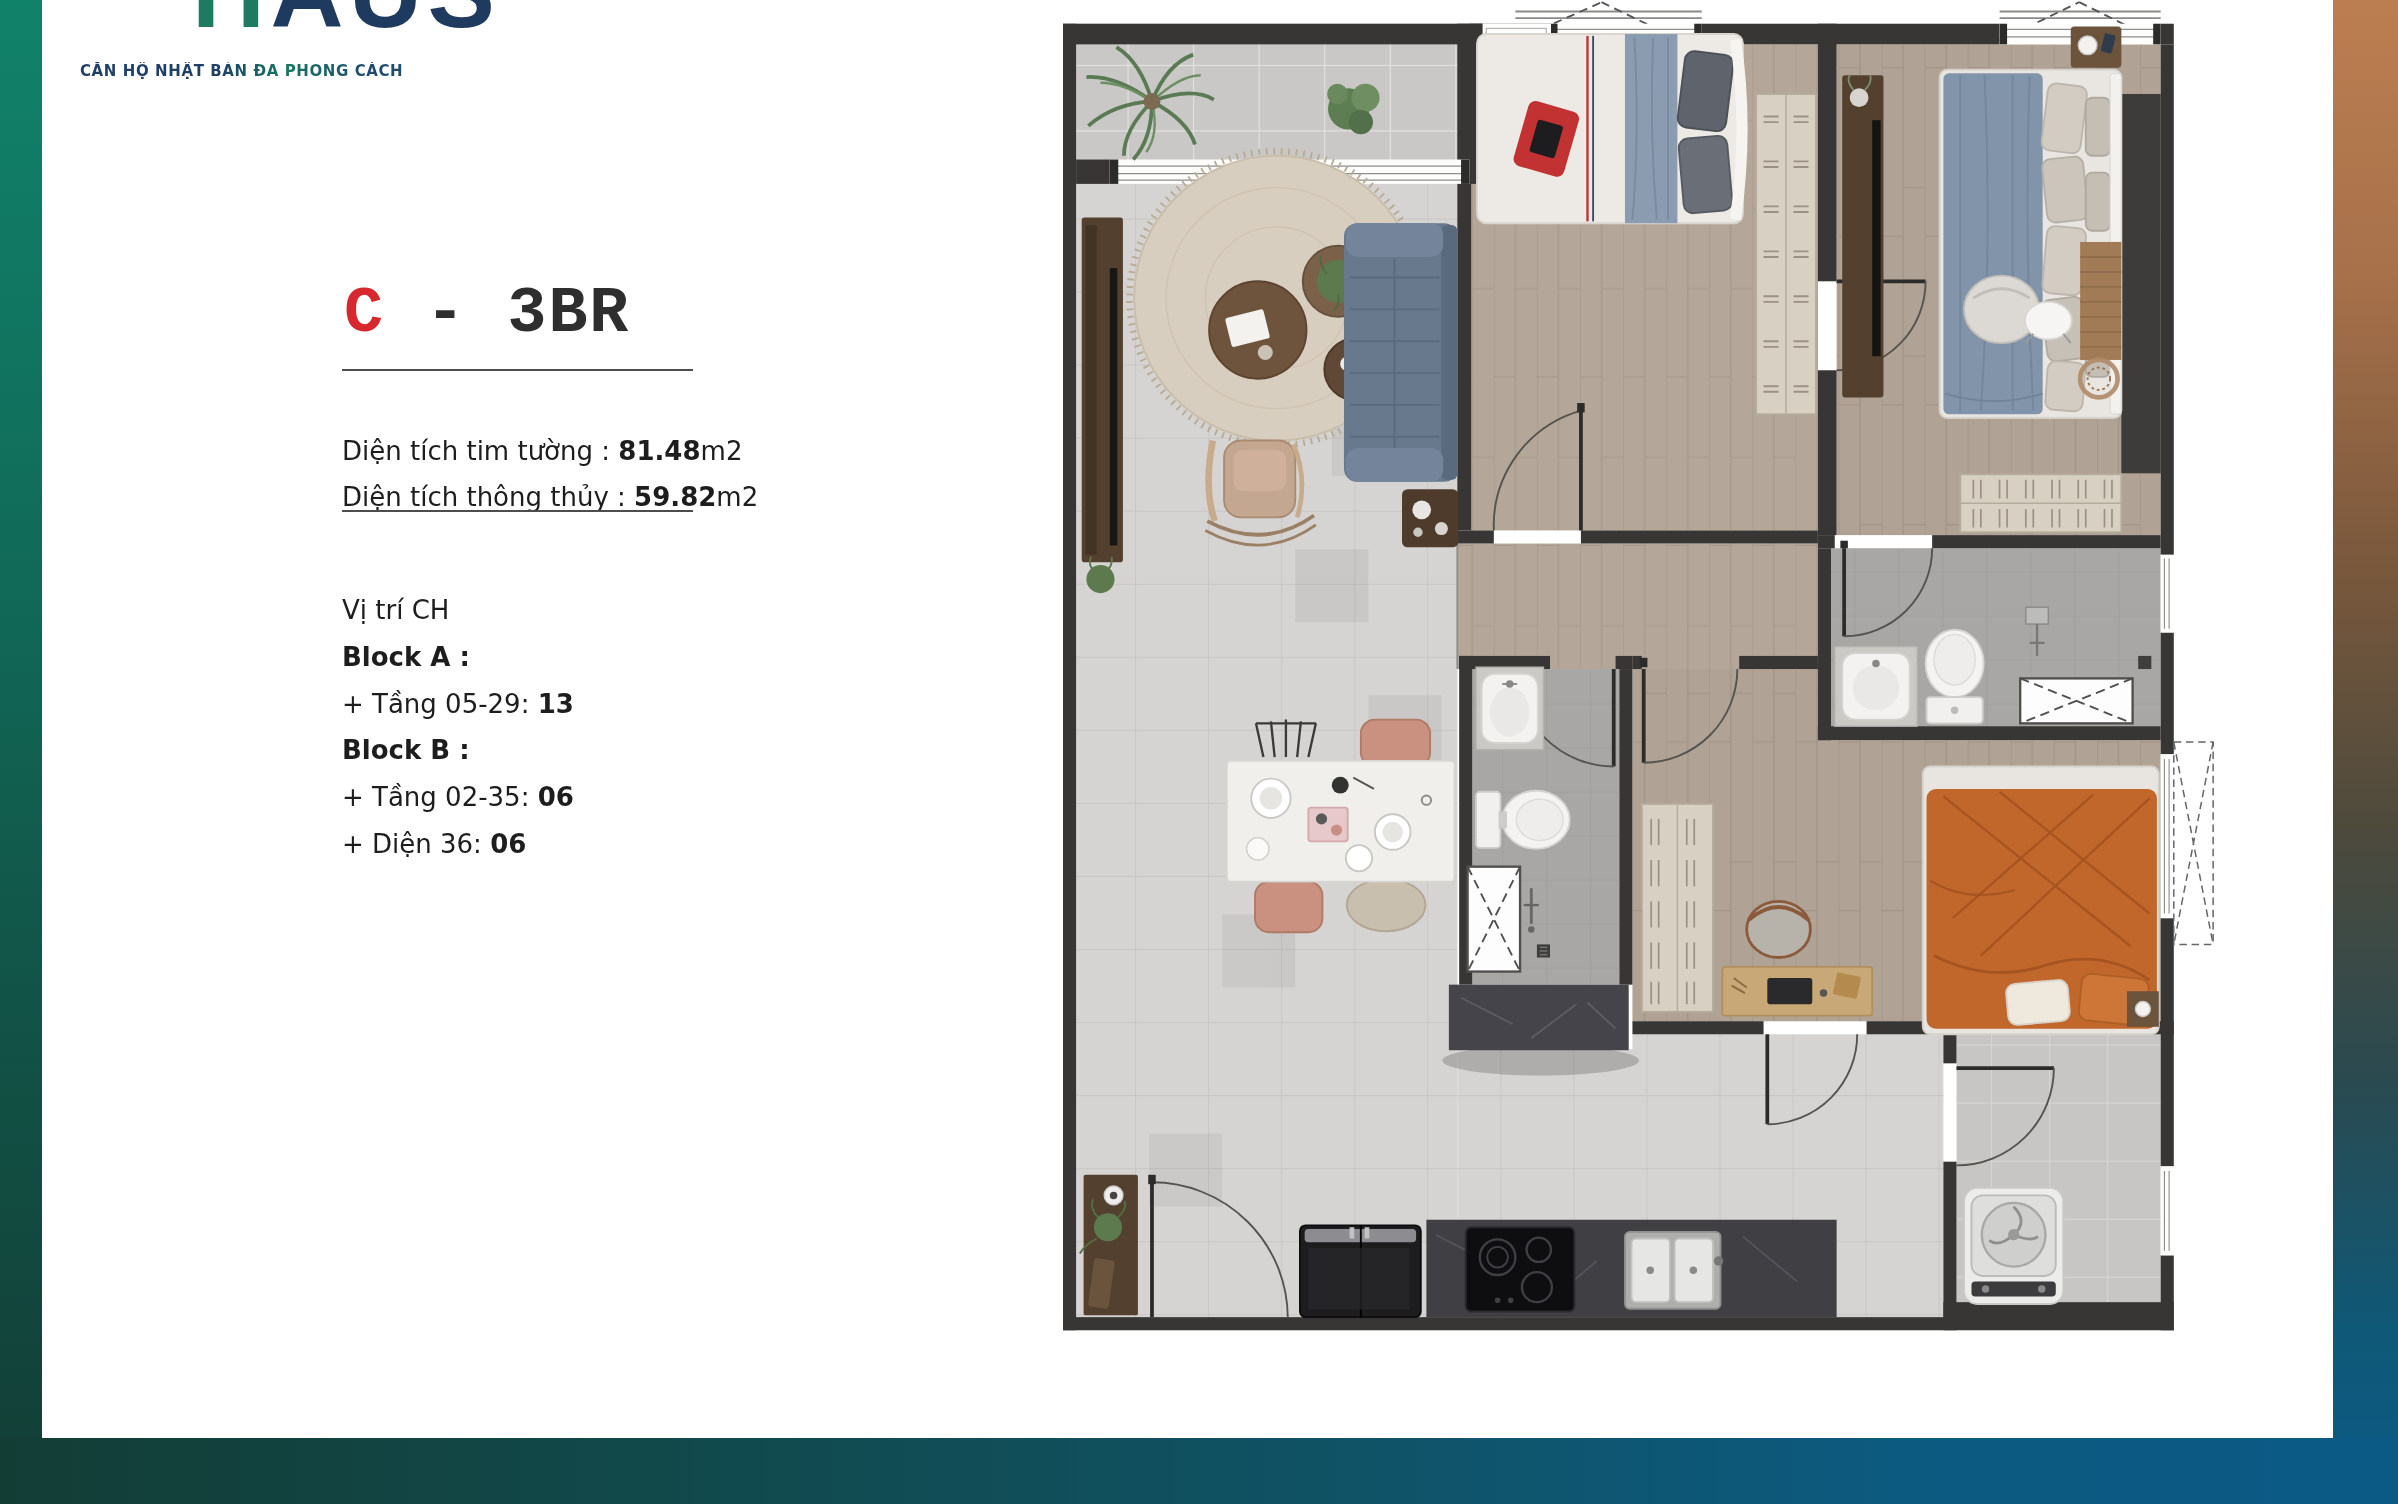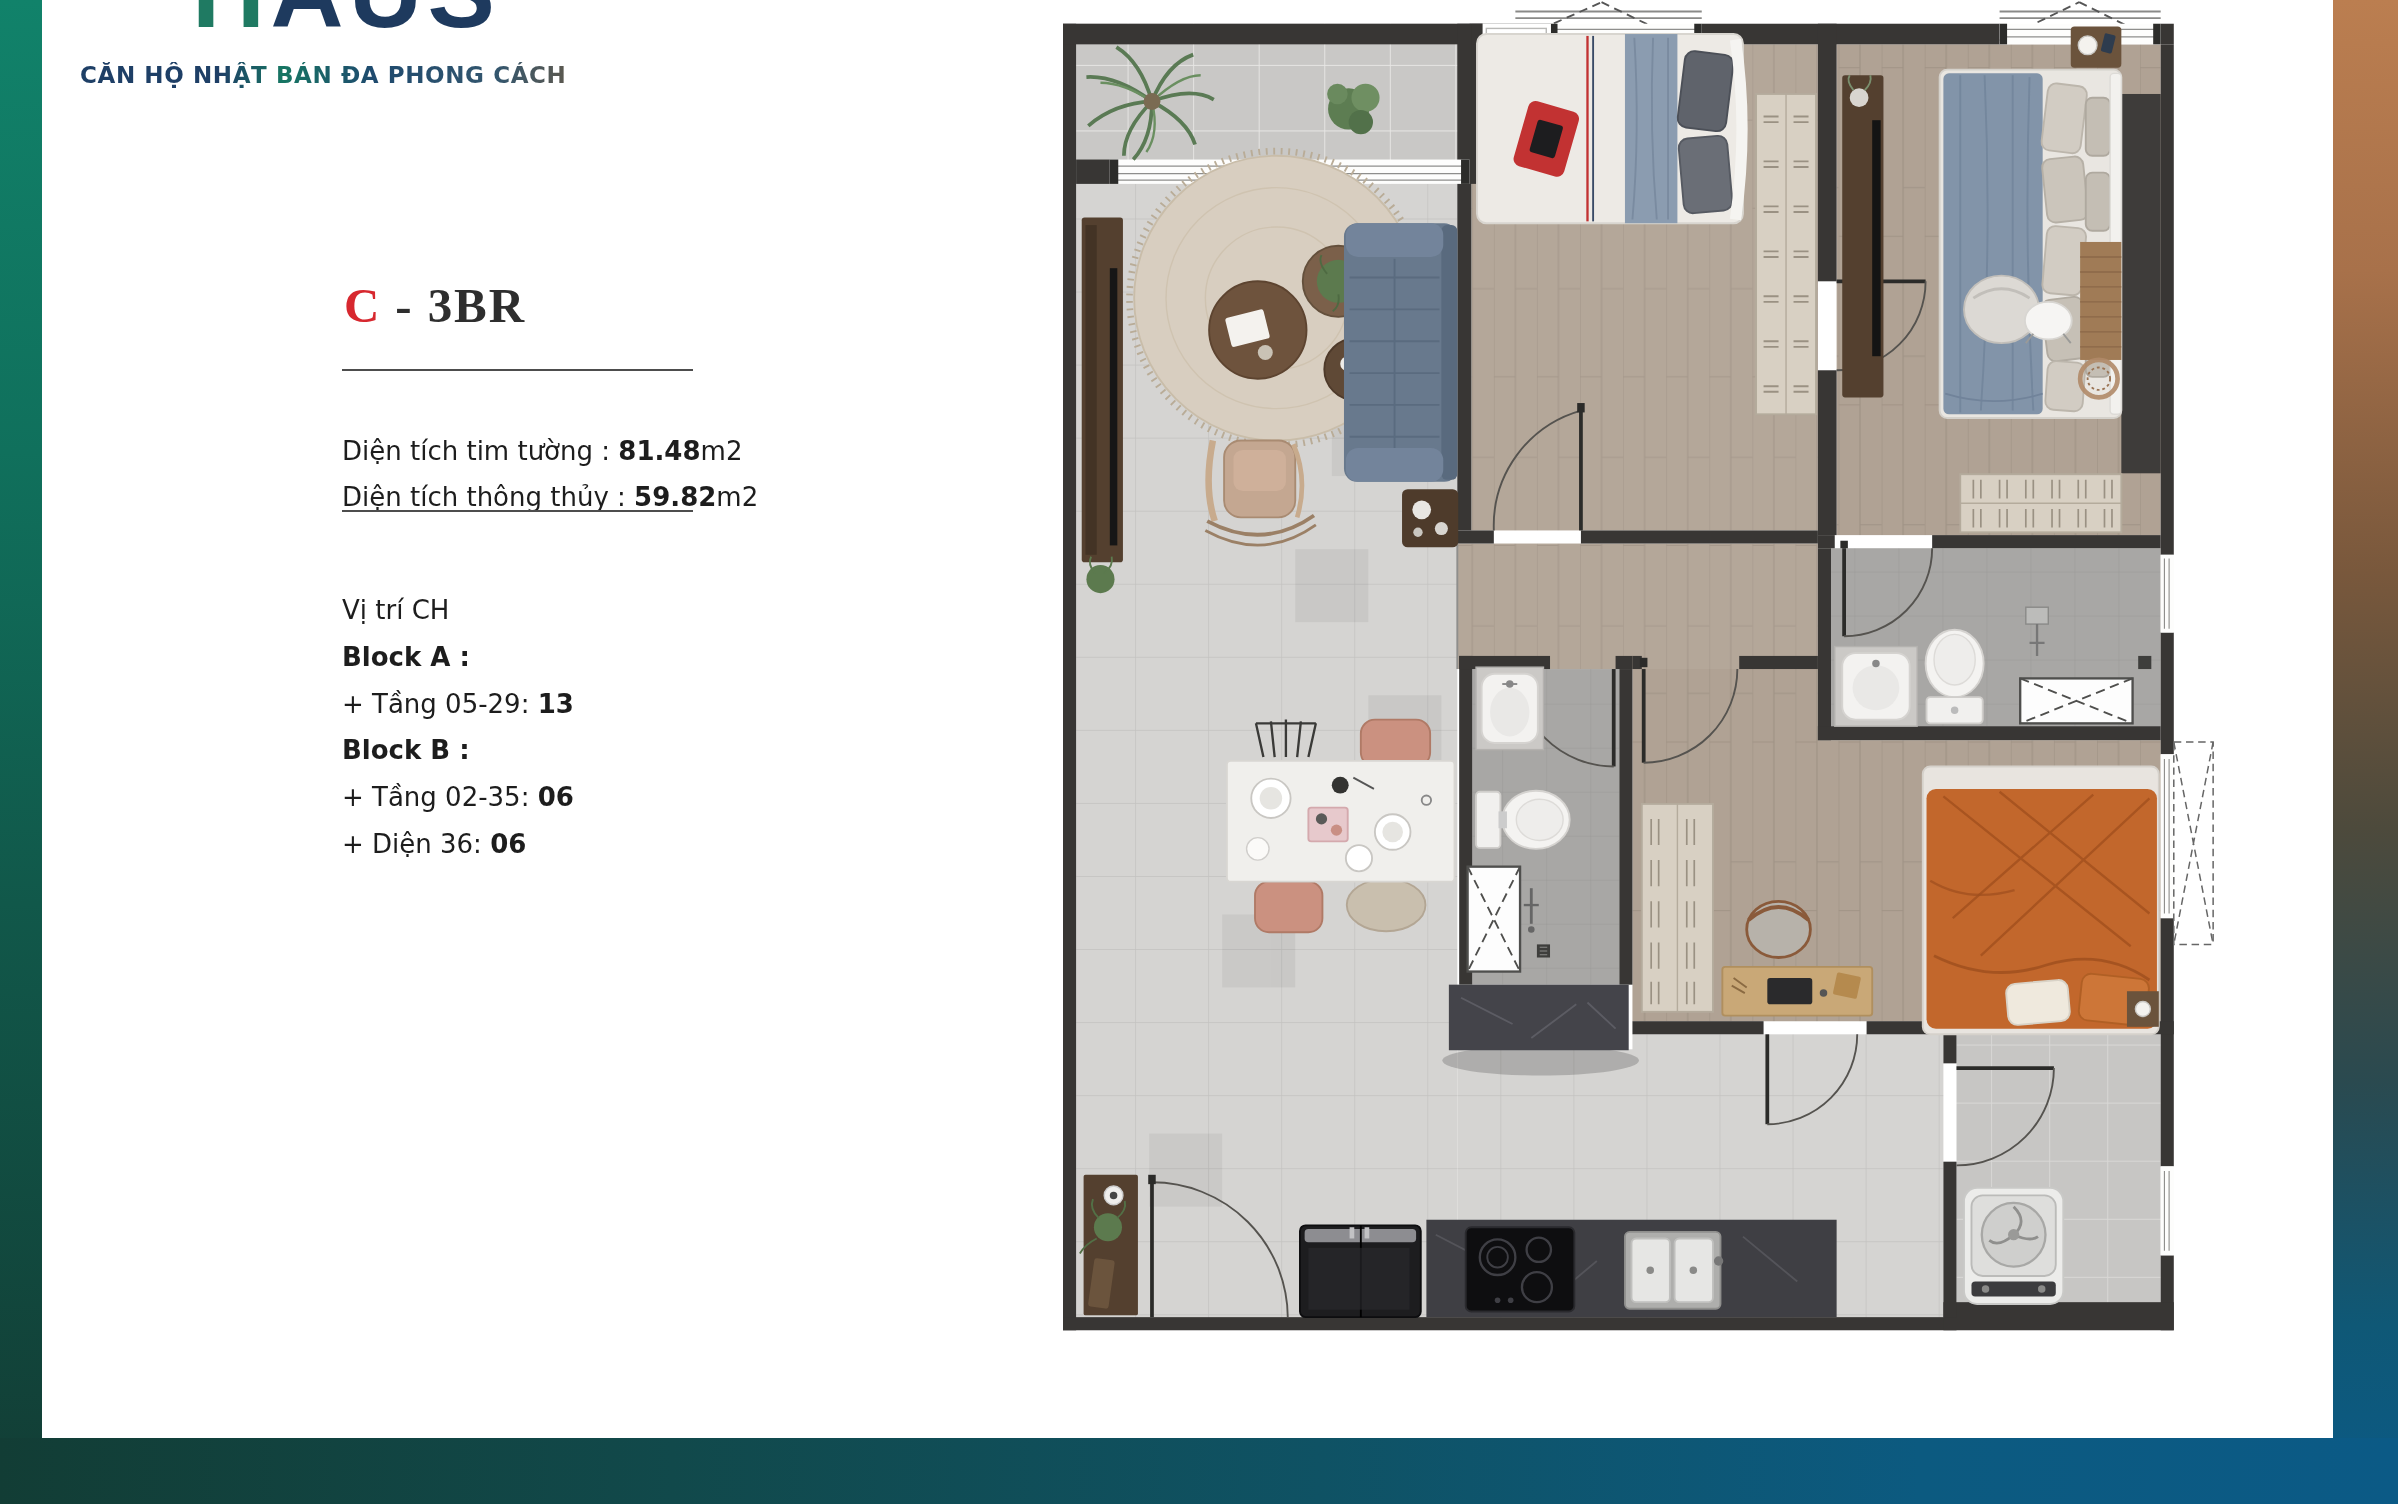--- a/index.html
+++ b/index.html
@@ -27,31 +27,31 @@
   }
   .logo-word{
     font-size:101px;line-height:101px;font-weight:800;letter-spacing:5.6px;
     transform:translateY(-58px);
     font-family:"Liberation Sans","DejaVu Sans",sans-serif;
   }
   .logo-word .lg1{color:#1f7a62;}
   .logo-word .lg2{color:#1e3a5e;}
   .tagline{
     position:absolute;left:80px;top:62px;width:562px;
-    font-size:23px;font-weight:bold;letter-spacing:0.6px;
+    font-size:15px;font-weight:bold;letter-spacing:0.6px;
     font-family:"DejaVu Sans","Liberation Sans",sans-serif;
     background:linear-gradient(90deg,#1e3f66 0%,#1e3f66 25%,#177663 36%,#1e4a6e 52%,#33566e 74%,#7a5a38 96%);
     -webkit-background-clip:text;background-clip:text;color:transparent;
   }
   
   .info{position:absolute;left:342px;top:0;width:403px;color:#1d1d1d;}
   .unit-title{
     position:absolute;left:1.9px;top:277px;
-    font-size:49px;font-weight:800;letter-spacing:1.9px;color:#2e2e2e;white-space:nowrap;
-    font-family:Liberation Serif, serif;
+    font-size:65px;font-weight:800;letter-spacing:1.9px;color:#2e2e2e;white-space:nowrap;
+    font-family:Liberation Mono, monospace;
   }
   .unit-title .code{color:#d7282f;}
   .rule{position:absolute;left:0;height:1.9px;width:351px;background:#4d4d4d;}
   .rule1{top:369px;}
   .rule2{top:510px;}
   .txtline{
     position:absolute;left:0;height:47px;line-height:47px;white-space:nowrap;
     font-size:26px;color:#1d1d1d;
     font-family:"DejaVu Sans","Liberation Sans",sans-serif;
     margin-top:36px;

